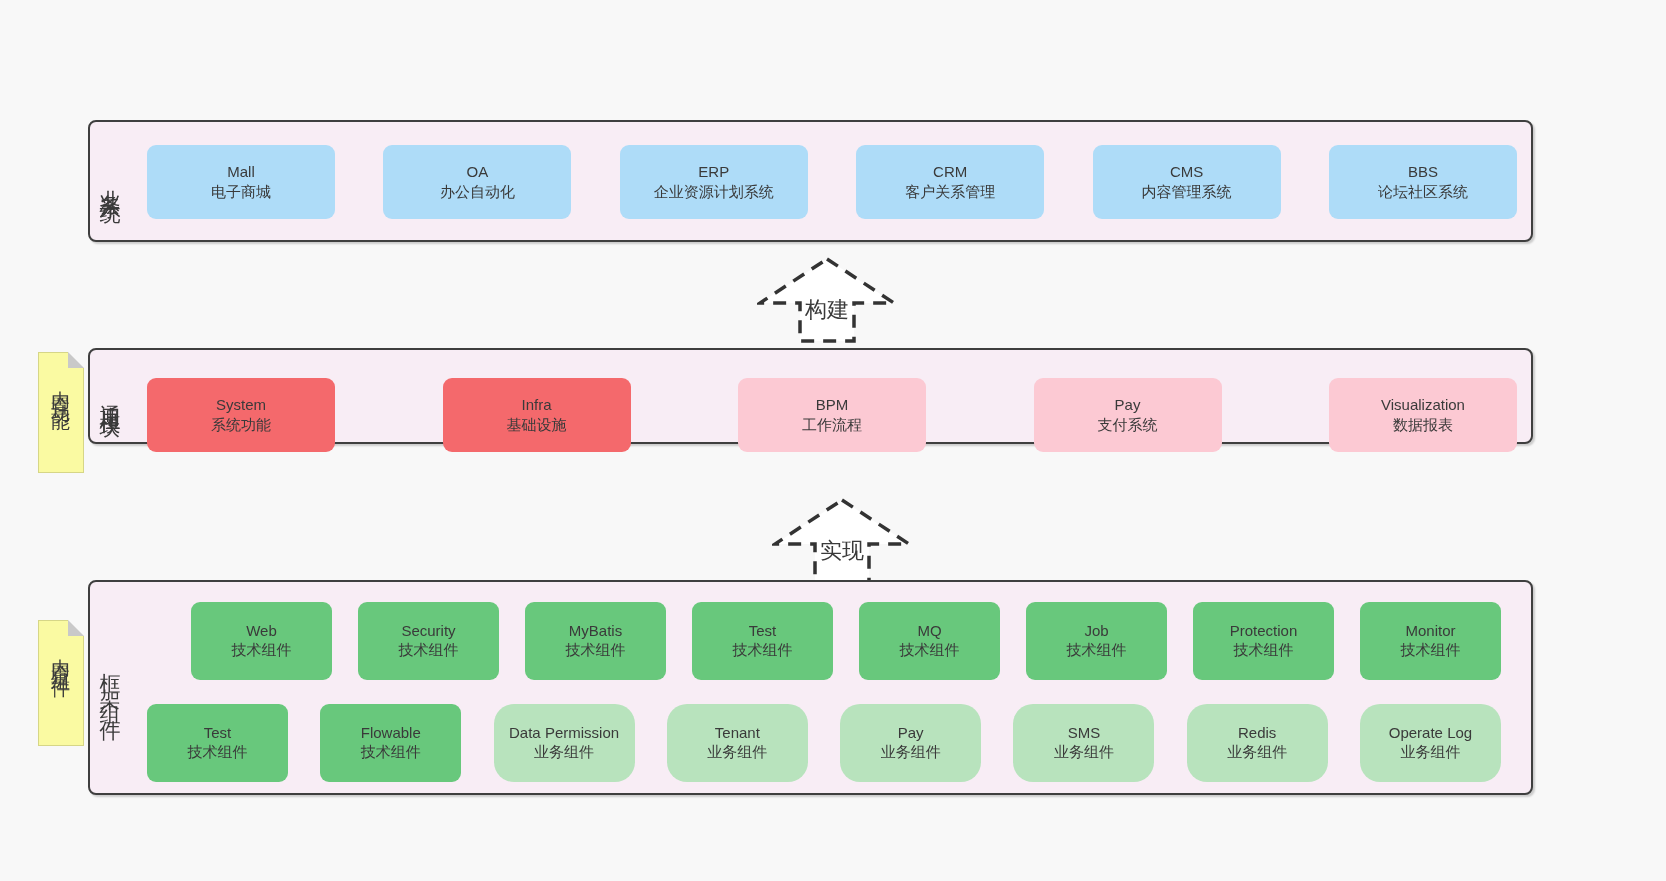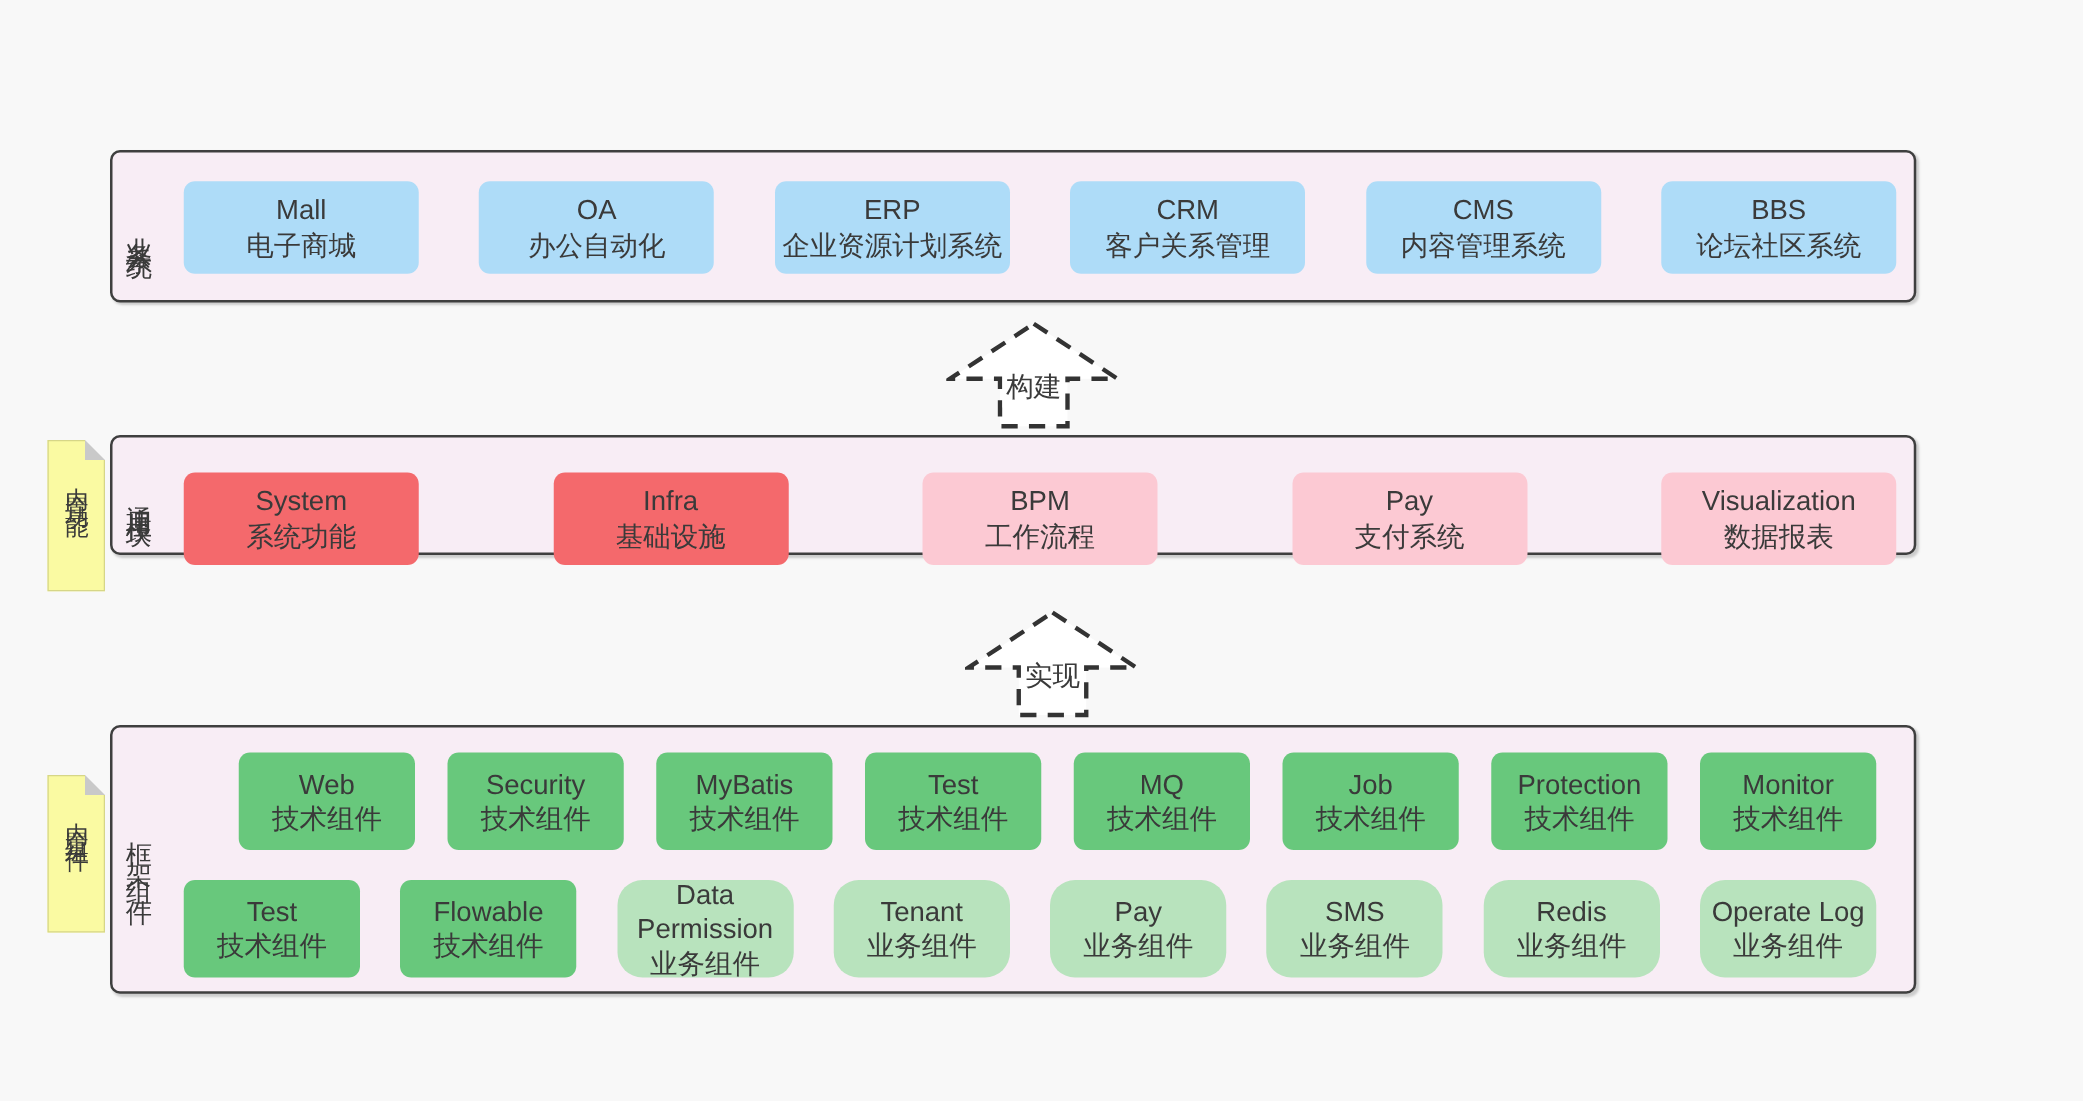--- a/index.html
+++ b/index.html
@@ -31,21 +31,21 @@
     position:absolute;left:57px;right:14px;
     display:flex;justify-content:space-between;
   }
   .boxrow.big{top:23px;}
   .boxrow.small{left:57px;right:30px;}
   .boxrow.r1{top:20px;padding-left:44px;}
   .boxrow.r2{top:122px;}
   .box{
     box-sizing:border-box;border-radius:9px;
     display:flex;flex-direction:column;align-items:center;justify-content:center;
-    text-align:center;font-size:22px;line-height:1.32;
+    text-align:center;font-size:15px;line-height:1.32;
   }
   .box.w188{width:188px;height:74px;}
   .box.w141{width:141px;height:78px;line-height:1.25;}
   .box.blue{background:var(--c-blue,#aedcf8);}
   .box.red{background:var(--c-red,#f4696c);}
   .box.pink{background:var(--c-pink,#fcc9d3);}
   .box.green{background:var(--c-green,#68c87c);}
   .box.lightgreen{background:var(--c-light_green,#b8e3bd);border-radius:20px;}
   .bt,.bs{width:100%;}
   .sticky{
@@ -61,21 +61,21 @@
     content:"";position:absolute;top:-1px;right:-1px;width:0;height:0;
     border-style:solid;border-width:0 16px 16px 0;
     border-color:var(--c-page_bg,#f8f8f8) var(--c-page_bg,#f8f8f8) #c9c9c9 #c9c9c9;
   }
   .sticky .stext{
     writing-mode:vertical-rl;text-orientation:upright;
     font-size:19px;letter-spacing:7px;line-height:1;
   }
   .uparrow{position:absolute;width:140px;height:88px;}
   .uparrow.a1{left:757px;top:256px;}
-  .uparrow.a2{left:772px;top:487px;}
+  .uparrow.a2{left:772px;top:497px;}
   .uparrow svg{position:absolute;left:0;top:0;}
   .uparrow .alabel{
     position:absolute;left:50%;top:38px;transform:translateX(-50%);
     background:#ffffff;padding:1px 3px;font-size:22px;white-space:nowrap;
     color:var(--c-text,#3a3a3a);
   }
 </style>
 </head>
 <body>
 

